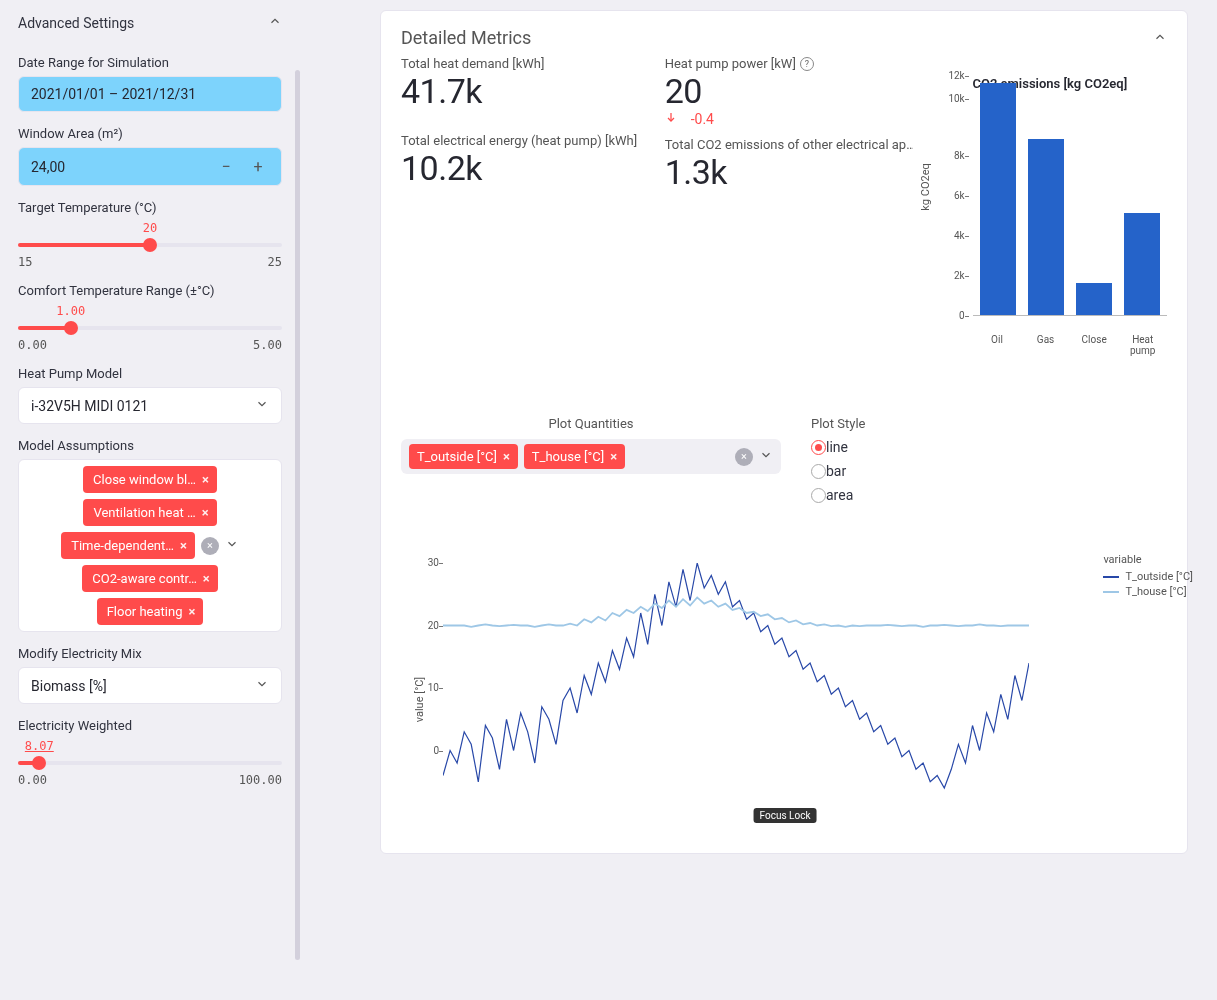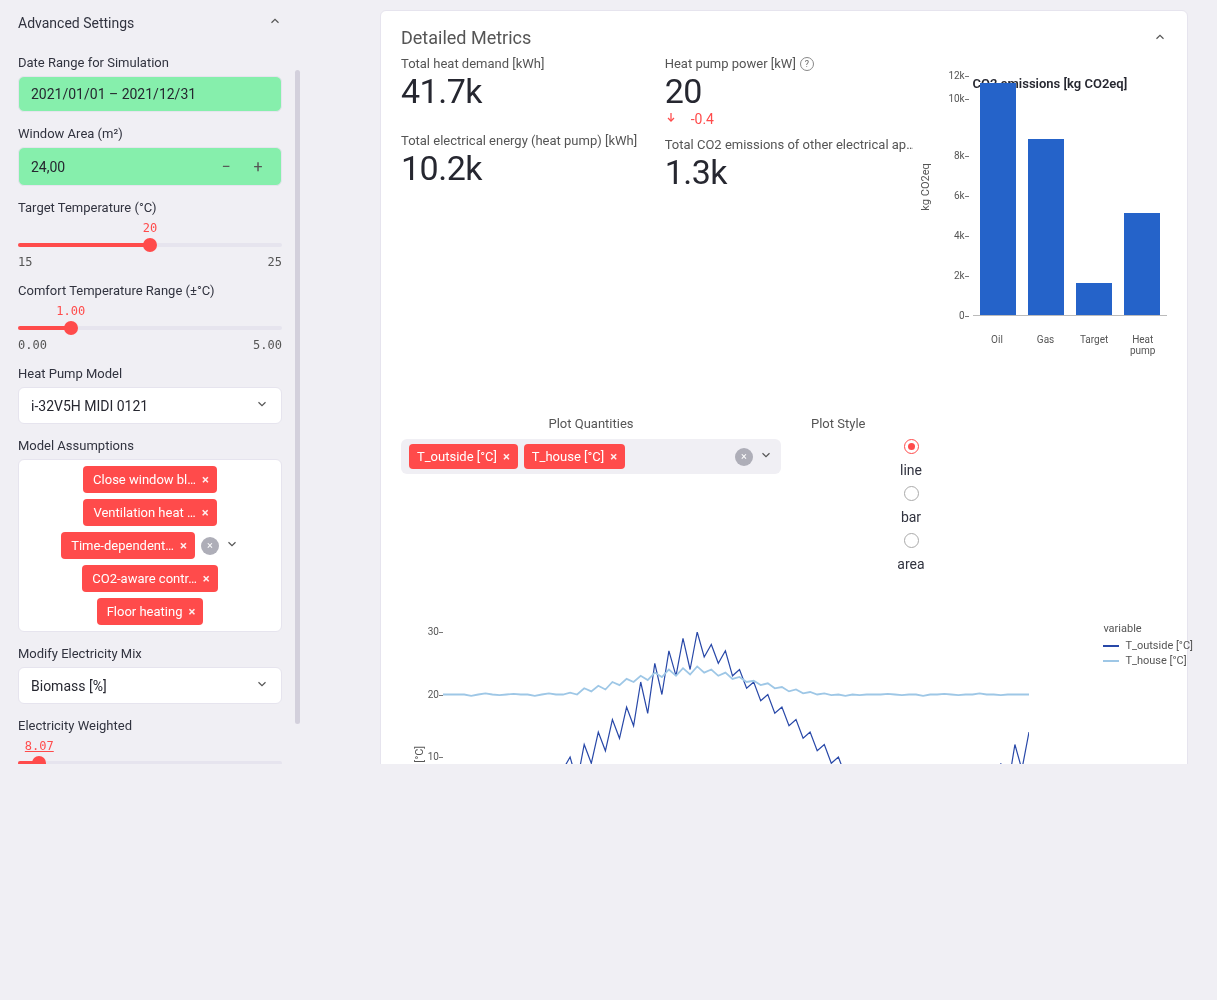--- a/index.html
+++ b/index.html
@@ -1,23 +1,23 @@
 <!DOCTYPE html>
 <html><head>
 <meta charset="utf-8">
 <style>
   * { box-sizing: border-box; margin: 0; padding: 0; }
   body { font-family: -apple-system, "Segoe UI", Roboto, Helvetica, Arial, sans-serif; background: #f0eff4; color: #262730; font-size: 14px; }
-  .app { display: flex; width: 1217px; height: 764px; }
+  .app { display: flex; width: 1217px; height: 1000px; }
   .sidebar { width: 300px; background: #f0eff4; padding: 0 18px 20px 18px; position: relative; }
   .sidebar::after { content:""; position:absolute; right:0; top:70px; bottom:40px; width:5px; background:#d3d0dc; border-radius:3px; }
   .section-header { display:flex; justify-content:space-between; align-items:center; padding: 14px 0 10px 0; cursor:pointer; }
   .section-header h3 { font-size:14px; font-weight:400; color:#31333f; }
   .label { font-size:13px; color:#31333f; margin: 14px 0 6px 0; }
-  .field { background:#86efac; border:1px solid #e6e4ee; border-radius:6px; padding:9px 12px; display:flex; justify-content:space-between; align-items:center; width:100%; font-size:14px; color:#262730; }
+  .field { background:#7dd3fc; border:1px solid #e6e4ee; border-radius:6px; padding:9px 12px; display:flex; justify-content:space-between; align-items:center; width:100%; font-size:14px; color:#262730; }
   .num-field .btn { width:22px; text-align:center; color:#555; cursor:pointer; font-size:16px; }
   .slider-wrap { position:relative; padding-top: 22px; }
   .slider-val { position:absolute; top:0; font-size:12px; color:#ff4b4b; font-family: ui-monospace, Menlo, Consolas, monospace; transform: translateX(-50%); }
   .slider-track { width:100%; height:4px; background:#e6e4ee; border-radius:2px; position:relative; }
   .slider-fill { position:absolute; height:4px; background:#ff4b4b; border-radius:2px; top:0; left:0; }
   .slider-thumb { position:absolute; width:14px; height:14px; background:#ff4b4b; border-radius:50%; top:-5px; transform:translateX(-50%); }
   .slider-minmax { display:flex; justify-content:space-between; font-size:12px; color:#555; margin-top:8px; font-family: ui-monospace, Menlo, Consolas, monospace; }
   .select { background:#fff; border:1px solid #e6e4ee; border-radius:6px; padding:9px 12px; display:flex; justify-content:space-between; align-items:center; cursor:pointer; }
   .tags-box { background:#fff; border:1px solid #e6e4ee; border-radius:6px; padding:6px; display:flex; flex-wrap:wrap; gap:6px; align-items:center;flex-direction:column; }
   .tag { background:#ff4b4b; color:#fff; padding:6px 8px 6px 10px; border-radius:4px; font-size:13px; display:flex; align-items:center; gap:6px; max-width:160px; }
@@ -52,21 +52,21 @@
   .x-ticks span { flex:1; text-align:center; }
 
   .plot-controls { display:flex; gap:30px; margin-top: 60px; align-items:flex-start; }
   .plot-q { width: 380px; text-align: center; }
   .plot-s { width: 200px; }
   .bh-label { font-size:13px; color:#555; margin-bottom:8px; }
   .multiselect { background:#f0eff4; border-radius:6px; padding:5px 8px 5px 8px; display:flex; align-items:center; gap:6px; }
   .multiselect .tag { padding:5px 8px; font-size:13px;}
   .ms-right { margin-left:auto; display:flex; align-items:center; gap:6px;}
   .radio-group { display:flex; flex-direction:column; gap:8px; }
-  .radio-opt { display:flex; align-items:center; gap:8px; cursor:pointer; font-size:14px; color:#31333f;flex-direction:column; }
+  .radio-opt { display:flex; align-items:center; cursor:pointer; font-size:14px; color:#31333f; }
   .radio { width:15px; height:15px; border:1.6px solid #aaa; border-radius:50%; display:flex; align-items:center; justify-content:center; }
   .radio.checked { border-color:#ff4b4b; }
   .radio.checked::after { content:""; width:7px; height:7px; background:#ff4b4b; border-radius:50%; }
 
   .linechart { margin-top:50px; position:relative; height:280px; width: 768px; }
   .legend { position:absolute; right:-24px; top:0; font-size:11px; color:#555; }
   .legend .lt { margin-bottom:4px; }
   .legend .li { display:flex; align-items:center; gap:6px; margin-bottom:2px; white-space:nowrap;}
   .legend .sw { width:16px; height:2px; }
   .lc-y-lab { position:absolute; left:-4px; top:50%; transform: rotate(-90deg); font-size:11px; color:#555;}
@@ -266,21 +266,21 @@
                 <div class="bars">
                   <div class="bar" style="height: 232px;"></div>
                   <div class="bar" style="height: 176px;"></div>
                   <div class="bar" style="height: 32px;"></div>
                   <div class="bar" style="height: 102px;"></div>
                 </div>
               </div>
             <div class="x-ticks" id="bar-xticks">
                 <span>Oil</span>
                 <span>Gas</span>
-                <span>Target</span>
+                <span>Close</span>
                 <span>Heat pump</span>
               </div>
           </div>
         </div>
       </div>
 
       <div class="plot-controls">
         <div class="plot-q">
           <div class="bh-label">Plot Quantities</div>
           <div class="multiselect">

